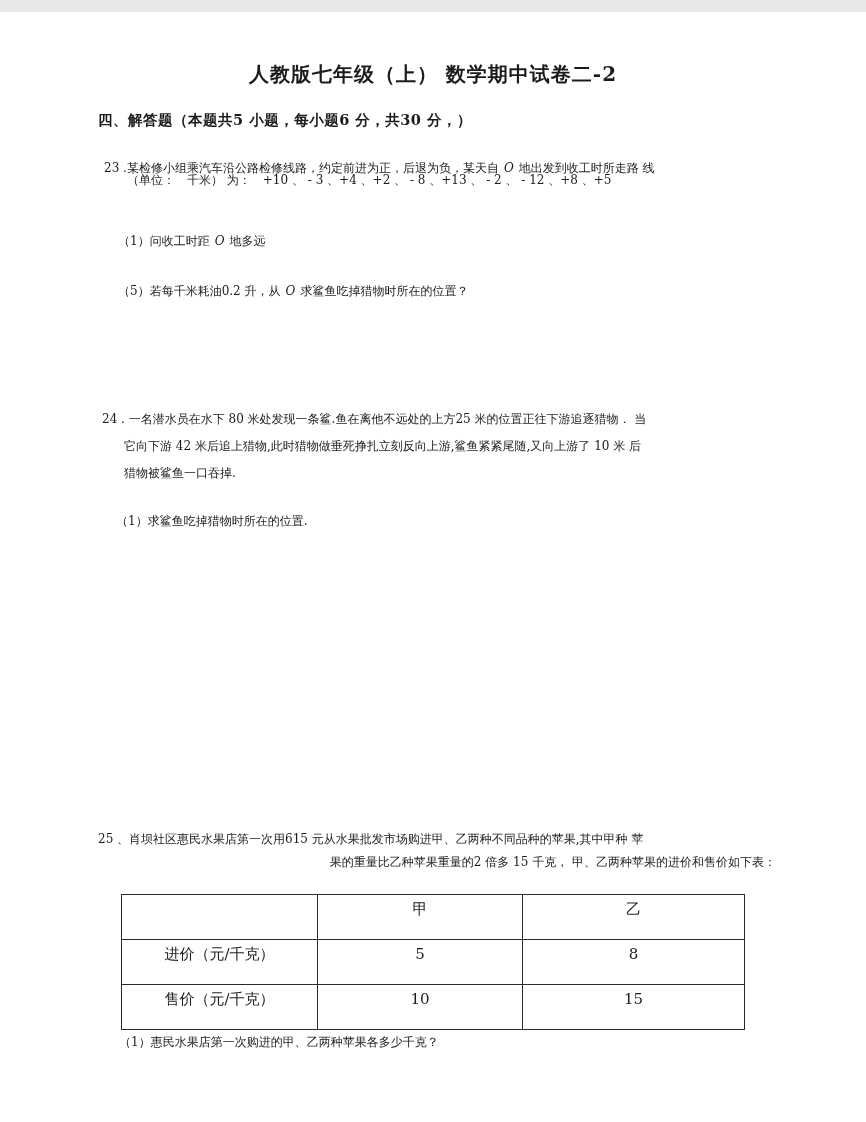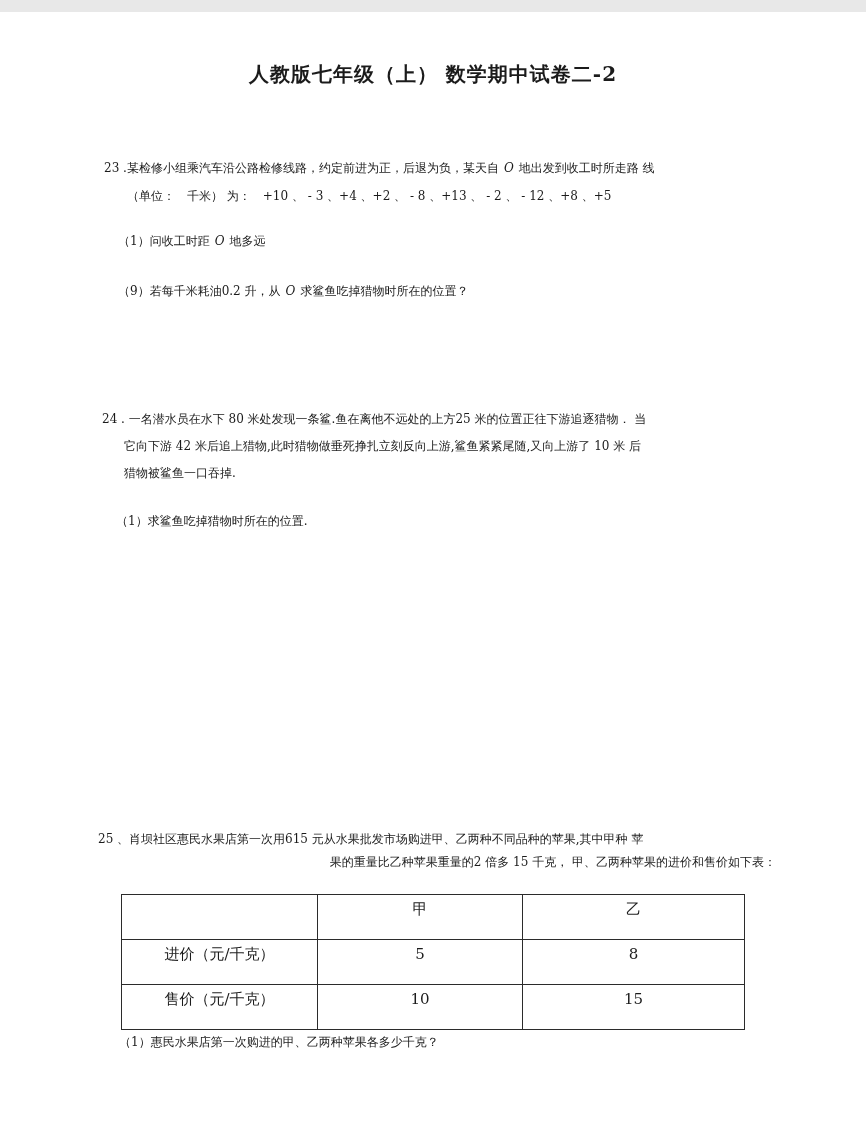--- a/index.html
+++ b/index.html
@@ -52,28 +52,29 @@
     font-weight: normal;
   }
 </style>
 </head>
 <body>
 
 <div class="page">
 
   <div class="abs title">人教版七年级（上） 数学期中试卷二-2</div>
 
+  <div class="abs heading" style="left:98px; top:99px;">四、解答题（本题共5 小题，每小题6 分，共30 分，）</div>
 
   <div class="abs body-text" style="left:104px; top:147px; width:672px;"><span>23 .某检修小组乘汽车沿公路检修线路，约定前进为正，后退为负，某天自</span><span class="mvar">O</span><span>地出发到收工时所走路 线</span></div>
 
-  <div class="abs body-text" style="left:127px; top:175px; width:640px;">（单位：　千米） 为：　+10 、 - 3 、+4 、+2 、 - 8 、+13 、 - 2 、 - 12 、+8 、+5</div>
+  <div class="abs body-text" style="left:127px; top:159px; width:640px;">（单位：　千米） 为：　+10 、 - 3 、+4 、+2 、 - 8 、+13 、 - 2 、 - 12 、+8 、+5</div>
 
   <div class="abs body-text" style="left:118px; top:220px; width:640px;"><span>（1）问收工时距</span><span class="mvar">O</span><span>地多远</span></div>
 
-  <div class="abs body-text" style="left:118px; top:270px; width:640px;"><span>（9）若每千米耗油0.2 升，从</span><span class="mvar">O</span><span>求鲨鱼吃掉猎物时所在的位置？</span></div>
+  <div class="abs body-text" style="left:118px; top:270px; width:640px;"><span>（5）若每千米耗油0.2 升，从</span><span class="mvar">O</span><span>求鲨鱼吃掉猎物时所在的位置？</span></div>
 
   <div class="abs body-text" style="left:102px; top:398px; width:674px;">24 . 一名潜水员在水下 80 米处发现一条鲨.鱼在离他不远处的上方25 米的位置正往下游追逐猎物． 当</div>
   <div class="abs body-text" style="left:124px; top:425px; width:652px;">它向下游 42 米后追上猎物,此时猎物做垂死挣扎立刻反向上游,鲨鱼紧紧尾随,又向上游了 10 米 后</div>
   <div class="abs body-text" style="left:124px; top:452px; width:652px;">猎物被鲨鱼一口吞掉.</div>
 
   <div class="abs body-text" style="left:116px; top:500px; width:640px;">（1）求鲨鱼吃掉猎物时所在的位置.</div>
 
   <div class="abs body-text" style="left:98px; top:818px; width:678px;">25 、肖坝社区惠民水果店第一次用615 元从水果批发市场购进甲、乙两种不同品种的苹果,其中甲种 苹</div>
   <div class="abs body-text" style="left:98px; top:841px; width:678px;text-align:right;">果的重量比乙种苹果重量的2 倍多 15 千克， 甲、乙两种苹果的进价和售价如下表：</div>
 

